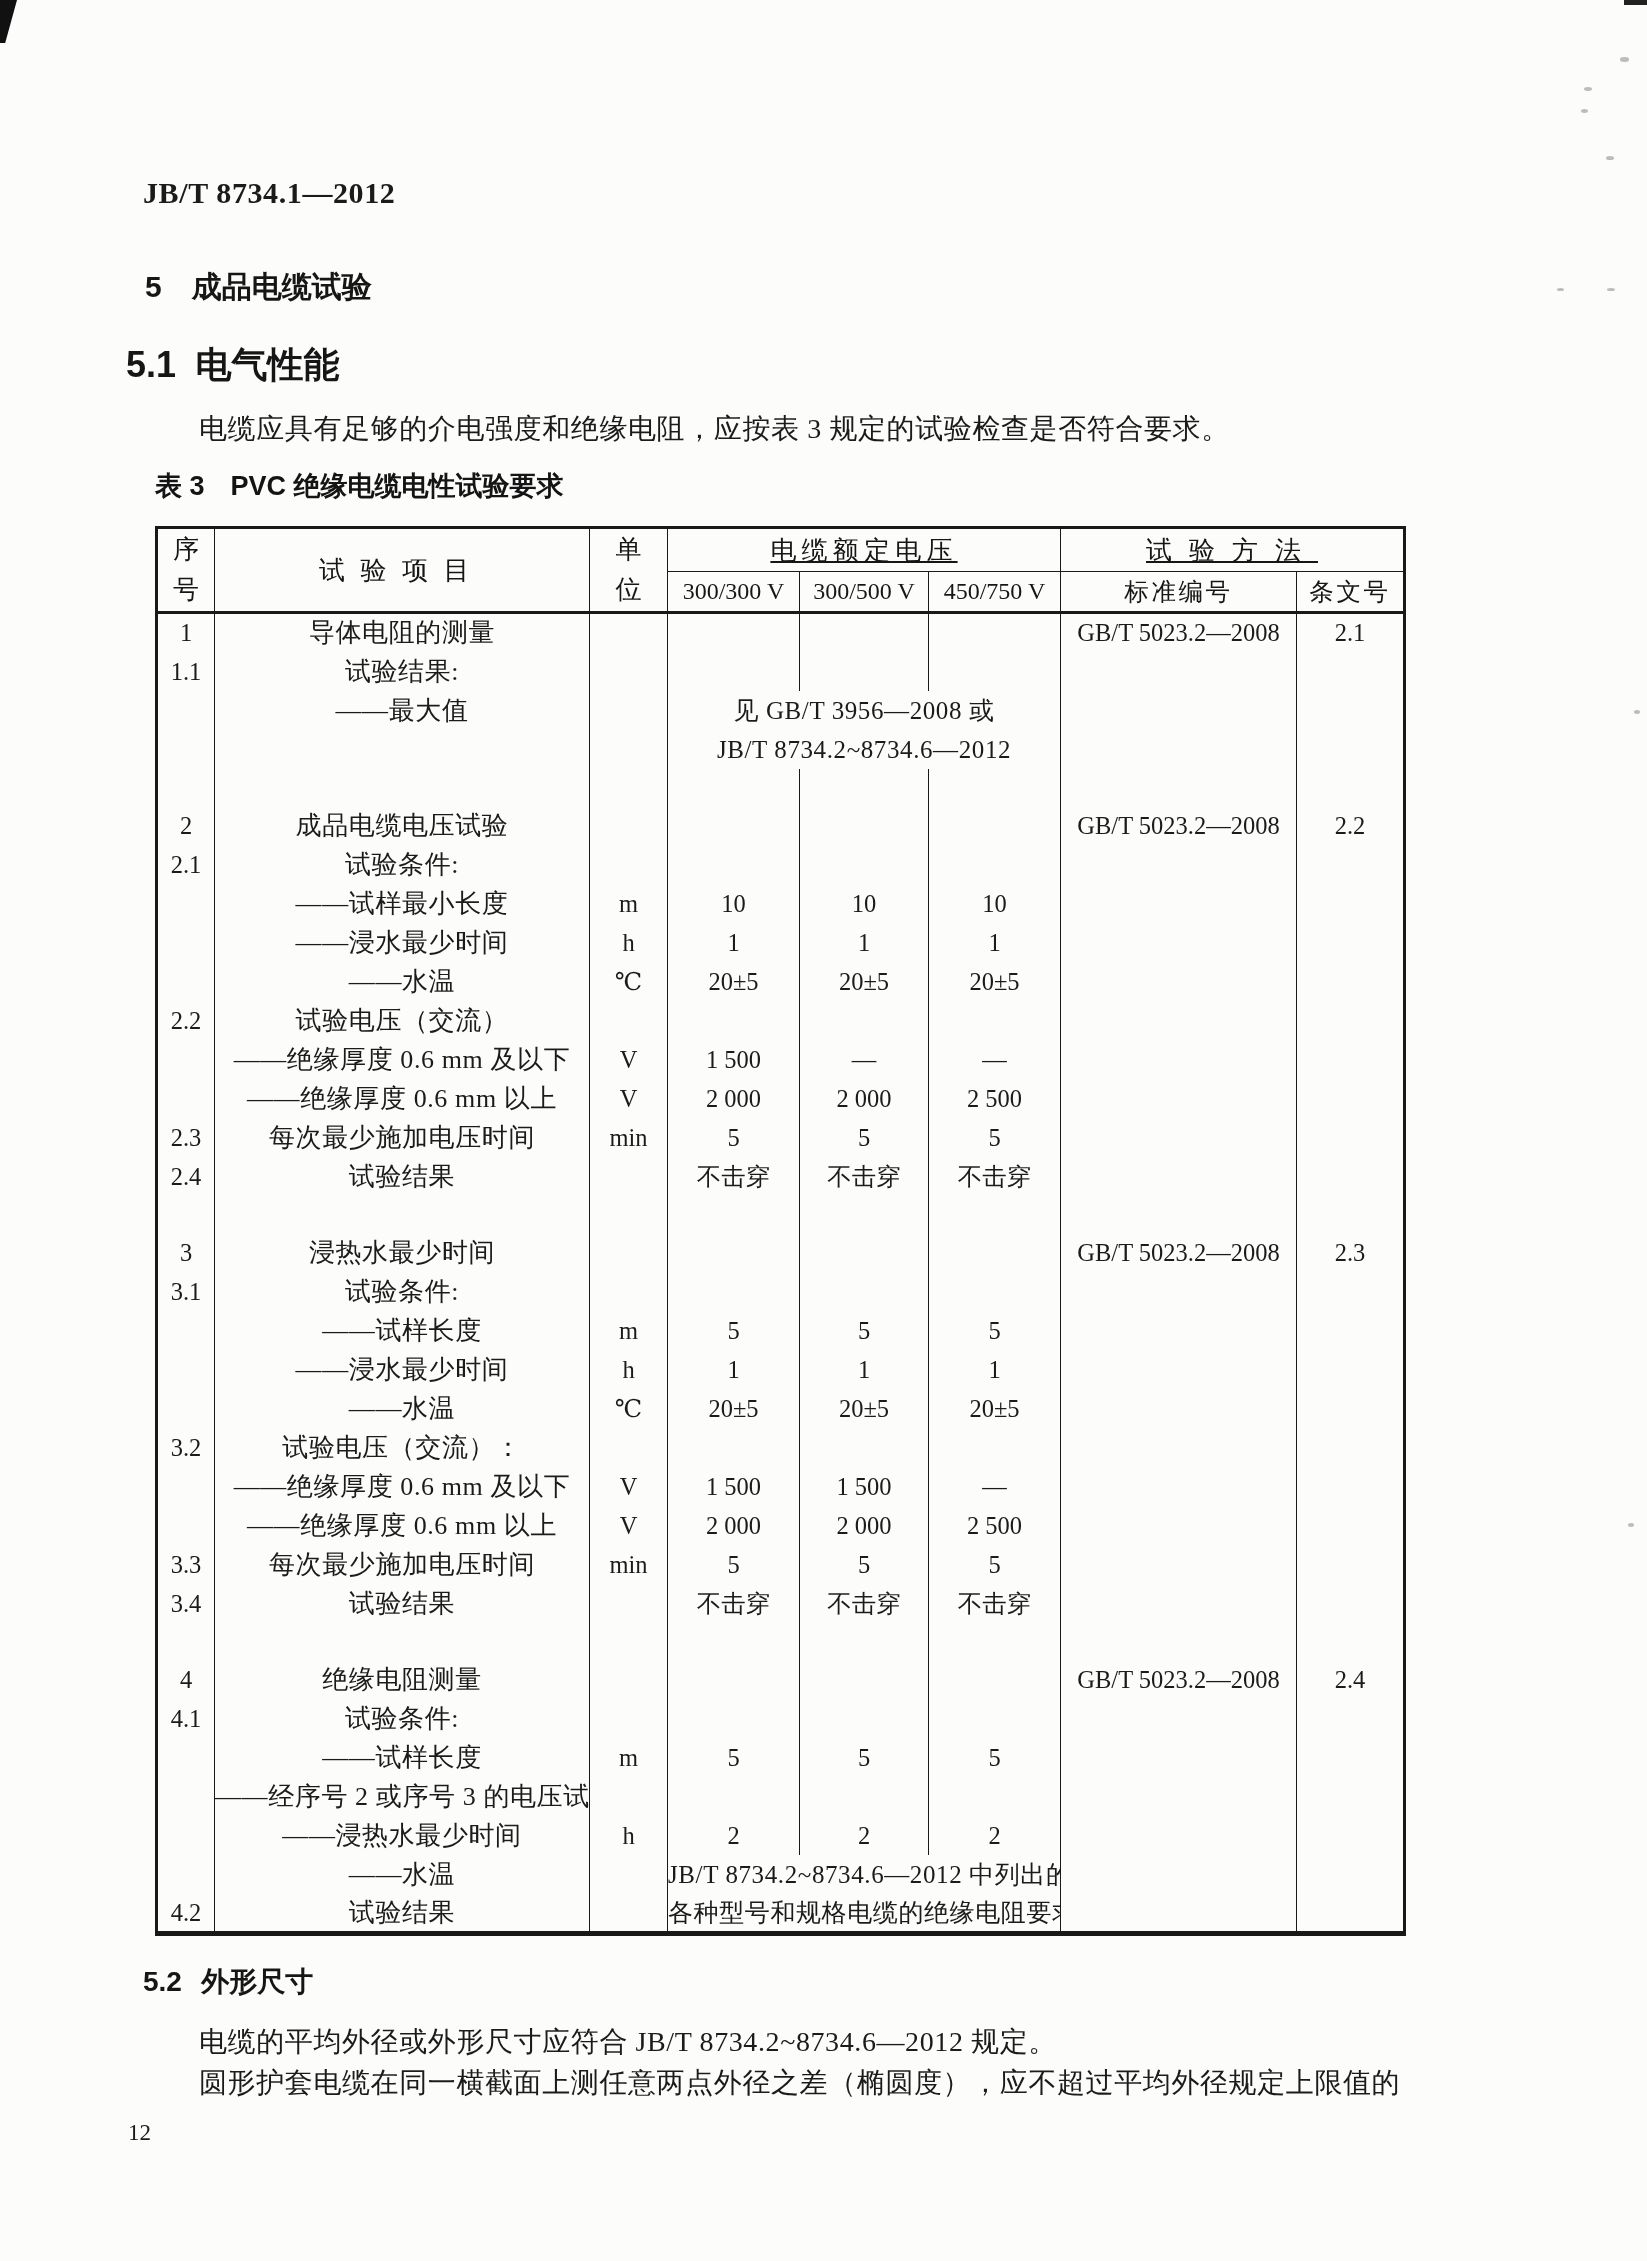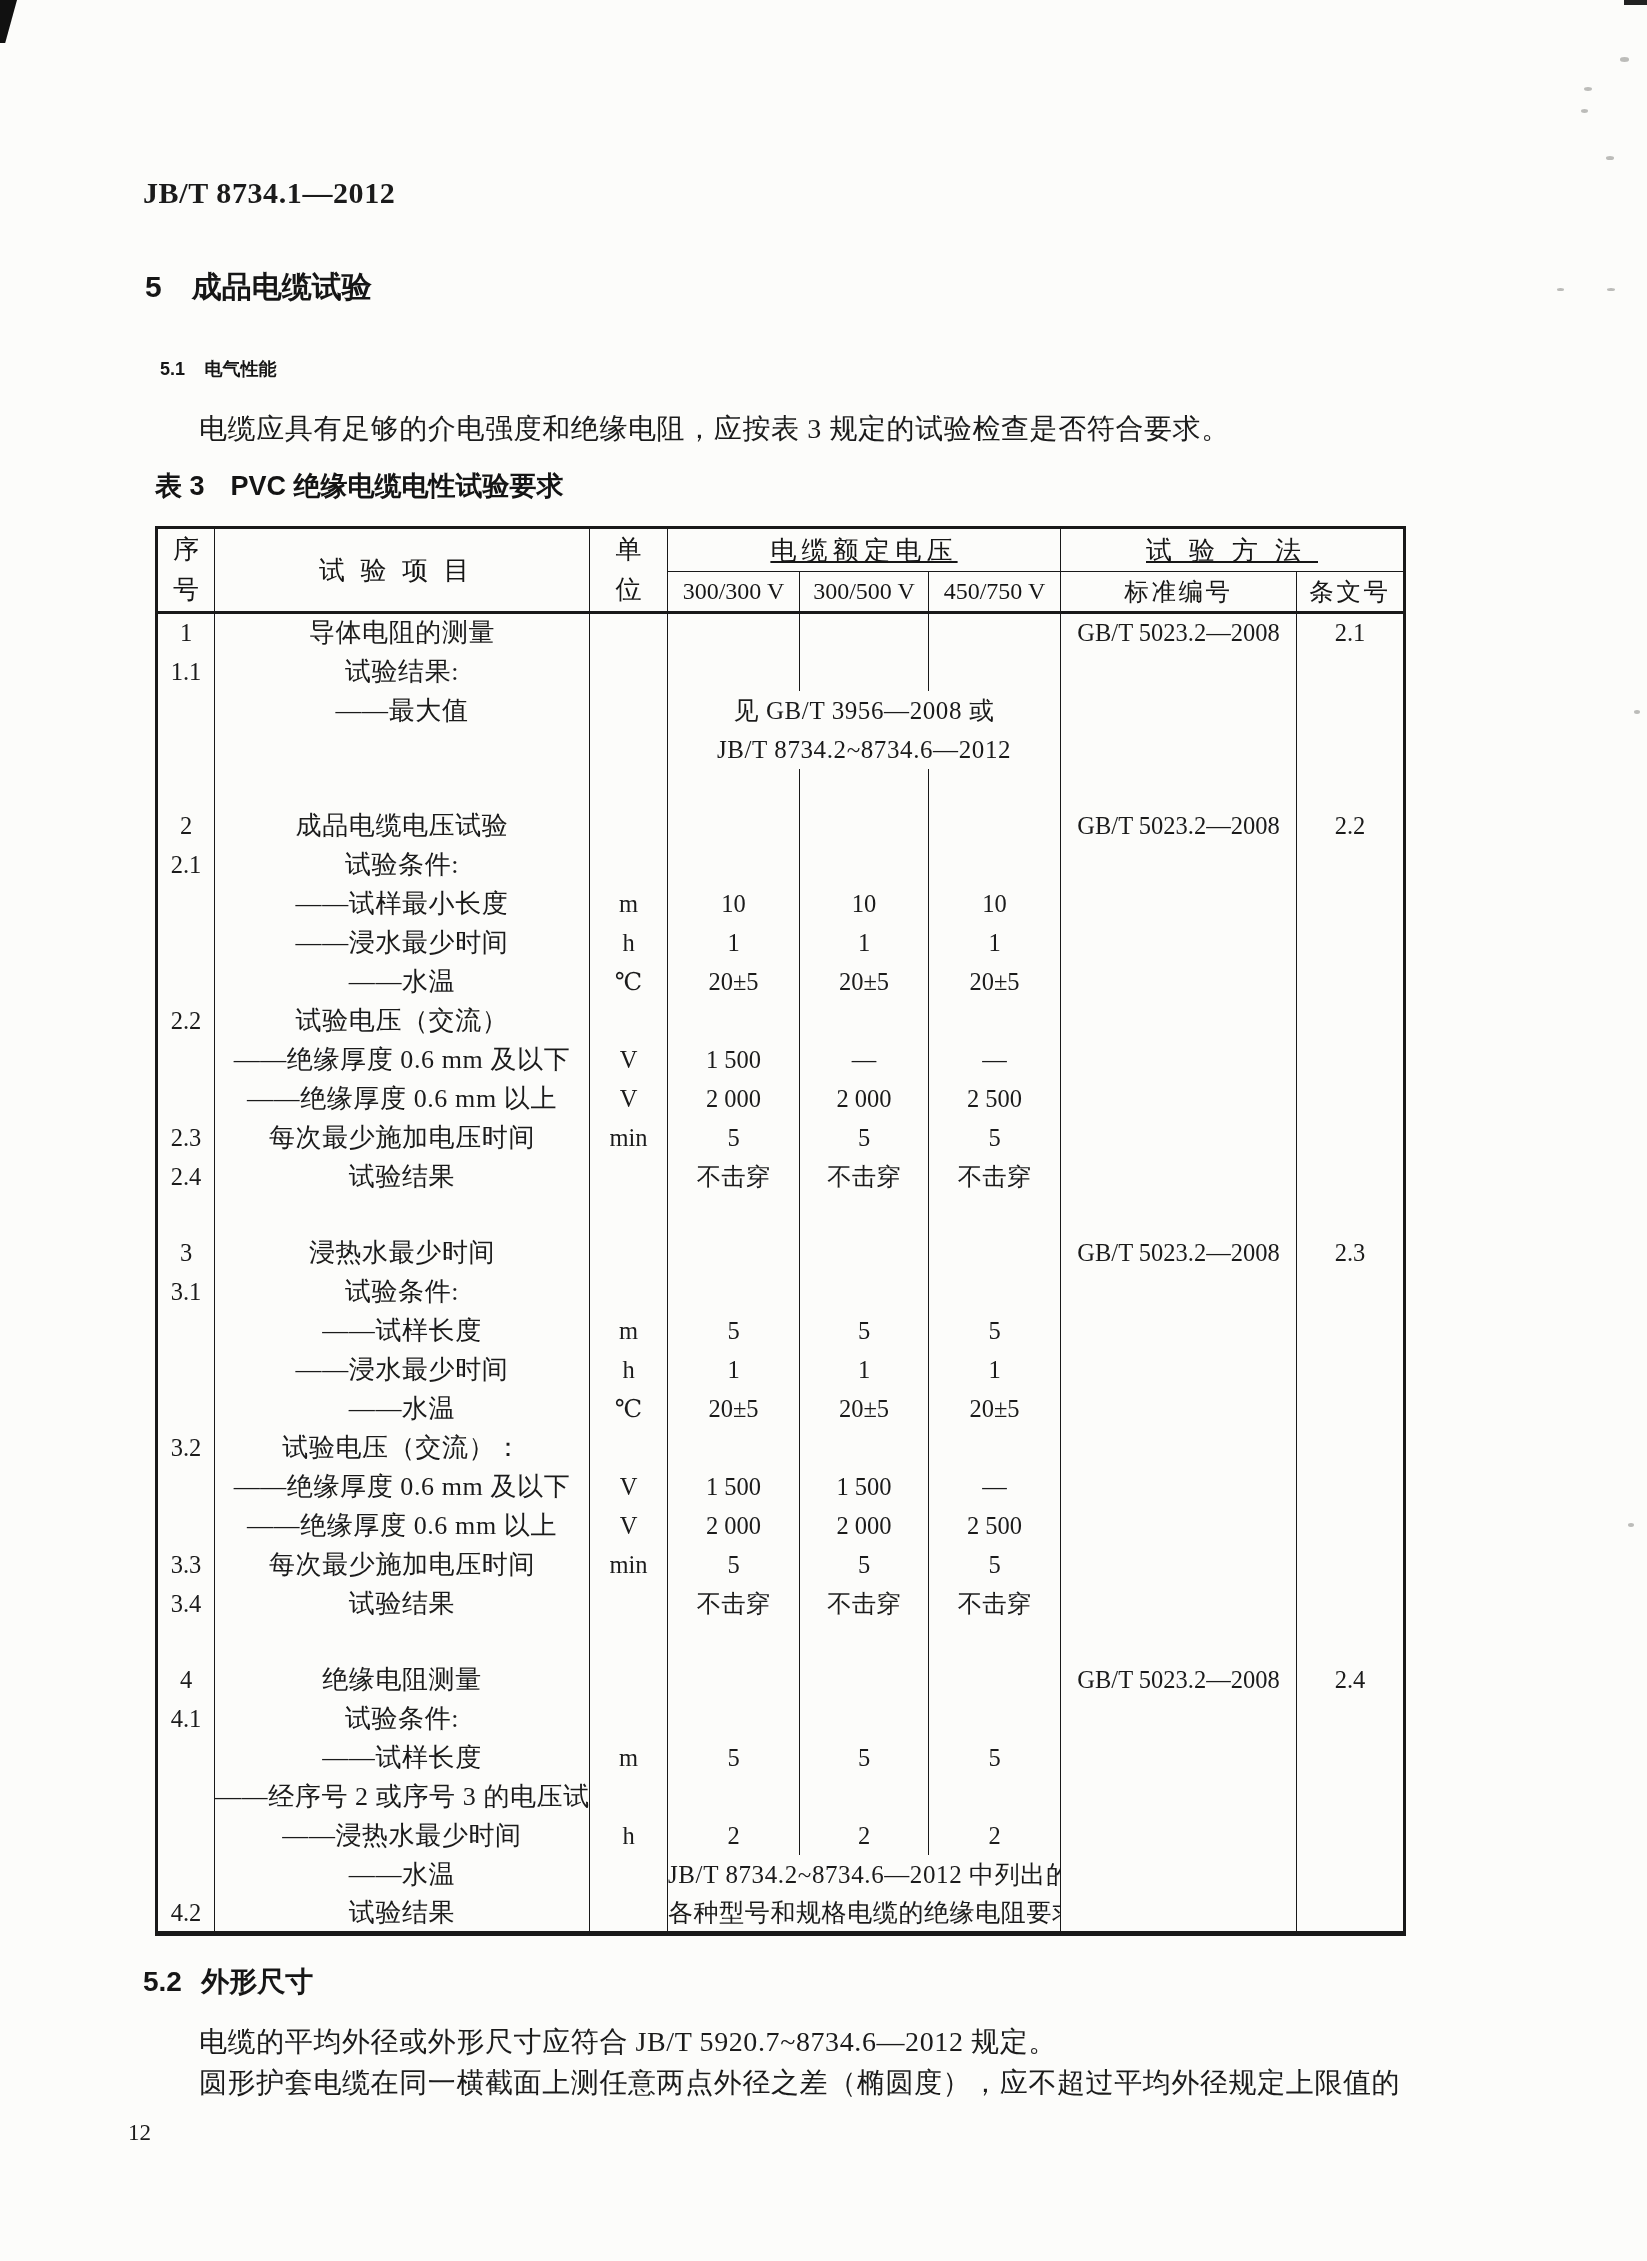--- a/index.html
+++ b/index.html
@@ -16,21 +16,21 @@
     left:0;top:0;width:19.4px;height:43px;background:#111;
     clip-path:polygon(0 0,17px 0,5.2px 43px,0 43px);
   }
   .tr-mark{right:0;top:0;width:23px;height:4.5px;background:#222;}
   .speck{background:#9a9a96;border-radius:50%;opacity:.65;}
 
   
   .doc-number{left:143px;top:176px;font-size:30px;font-weight:bold;letter-spacing:0.6px;}
   .sec-head{font-family:"Liberation Sans","DejaVu Sans",sans-serif;font-weight:bold;color:#161616;}
   .h5{left:145px;top:267px;font-size:30px;}
-  .h51{left:160px;top:341px;font-size:18px;margin-top:16px;}
+  .h51{left:126px;top:341px;font-size:36px;}
   .h52{left:143px;top:1963px;font-size:28px;}
   .sec-num{margin-right:30px;}
   .sec-num-sm{margin-right:19.4px;}
   .para{font-size:28px;line-height:39px;letter-spacing:0.6px;}
   .p51{left:199px;top:409px;width:1098px;}
   .p52a{left:199px;top:2022px;width:1227px;}
   .p52b{left:199px;top:2063px;width:1298px;}
   .page-num{left:128px;top:2120px;font-size:23px;}
 
   
@@ -463,17 +463,17 @@
         <td class="c-span" colspan="3">各种型号和规格电缆的绝缘电阻要求</td>
         <td class="c-std"></td>
         <td class="c-cl"></td>
       </tr>
     </tbody>
 </table>
 
 <div class="abs sec-head h52">
   <span class="sec-num-sm">5.2</span><span>外形尺寸</span>
 </div>
-<div class="abs para p52a">电缆的平均外径或外形尺寸应符合 JB/T 5920.7~8734.6—2012 规定。</div>
+<div class="abs para p52a">电缆的平均外径或外形尺寸应符合 JB/T 8734.2~8734.6—2012 规定。</div>
 <div class="abs para p52b">圆形护套电缆在同一横截面上测任意两点外径之差（椭圆度），应不超过平均外径规定上限值的</div>
 
 <div class="abs page-num">12</div>
 
 
 </body></html>

